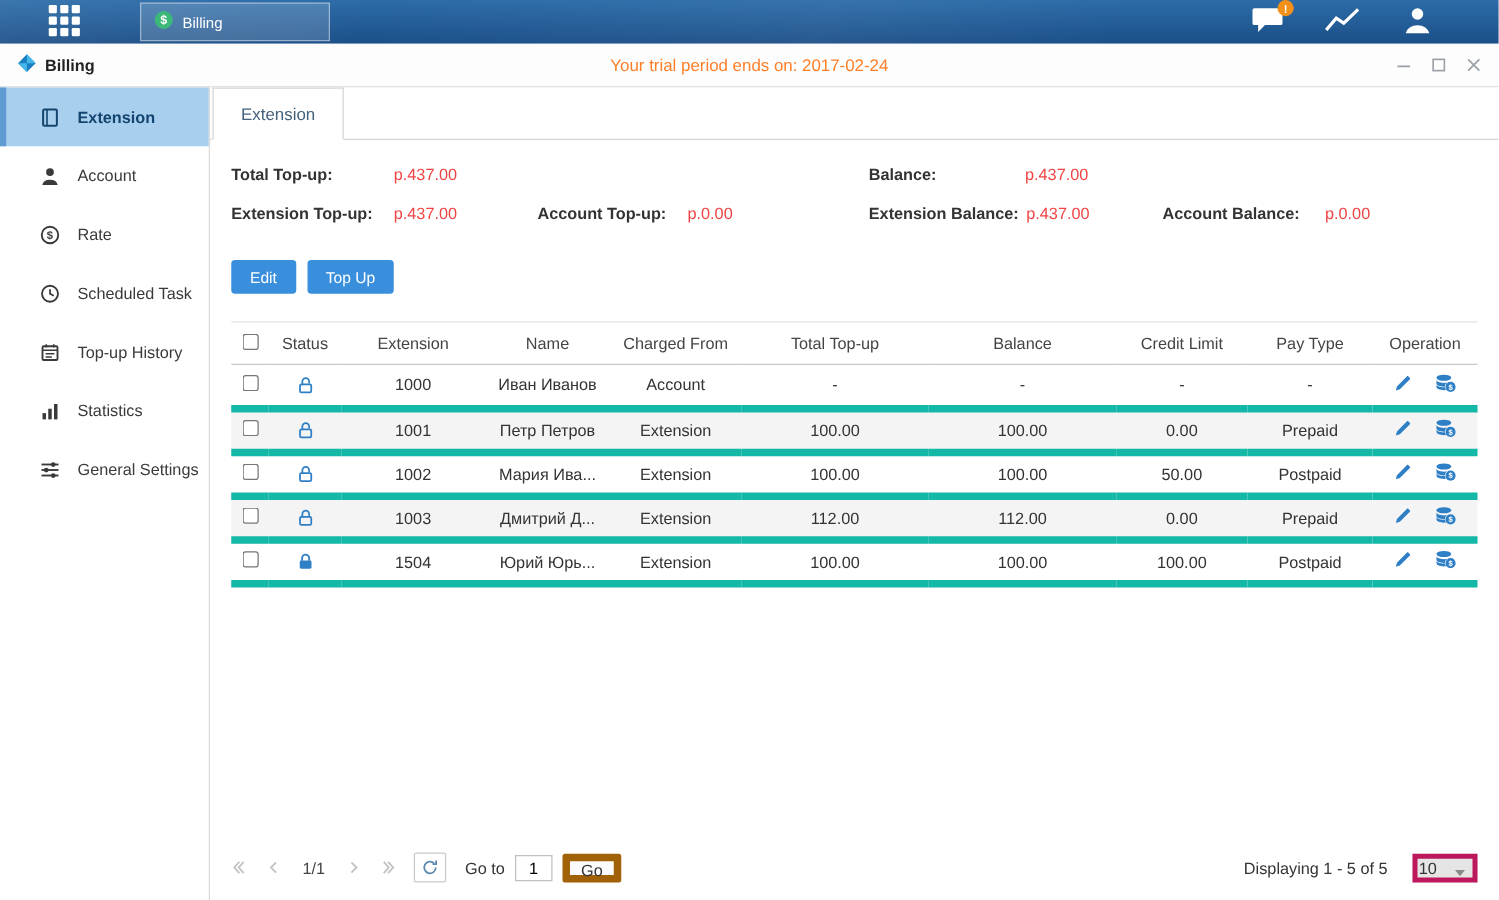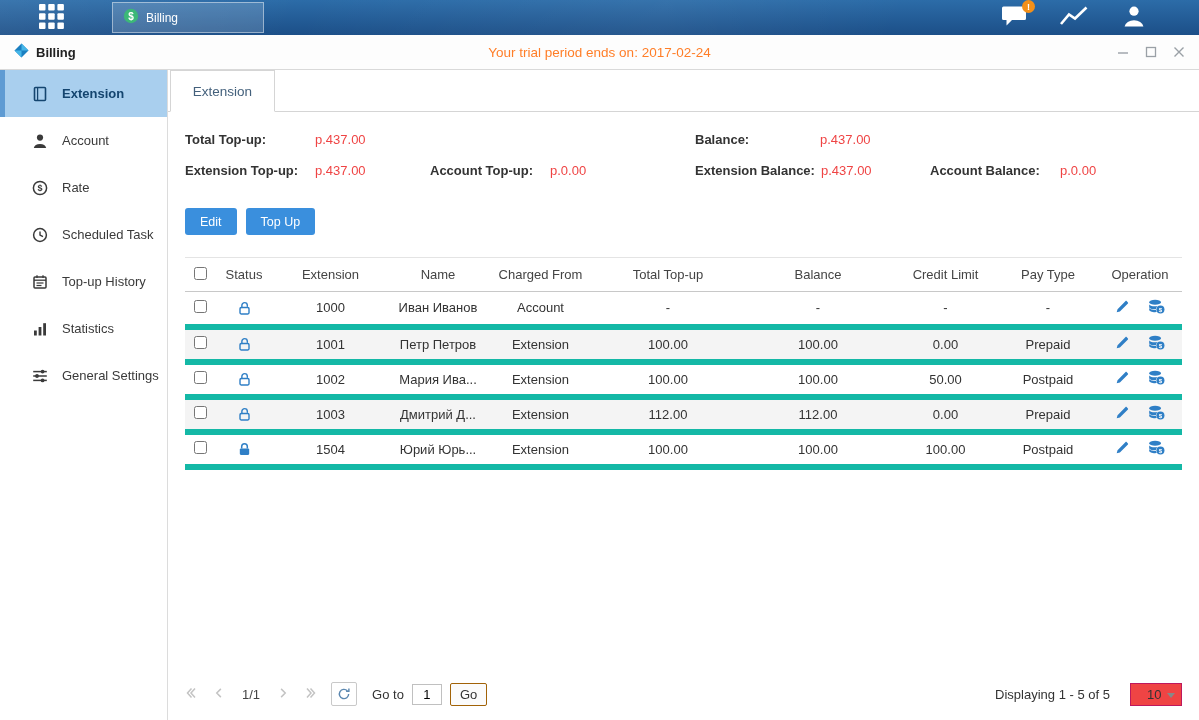--- a/index.html
+++ b/index.html
@@ -54,29 +54,29 @@
   tbody tr:nth-child(even) { background:#f4f4f4; }
   .lock { display:inline-flex; justify-content:center; vertical-align:middle; }
   .lock svg { display:none; }
   .lock.unlocked .svg-unlocked { display:block; }
   .lock.locked .svg-locked { display:block; }
   .op-icons { display:inline-flex; gap:18px; align-items:center; }
   .op { cursor:pointer; display:flex; }
 
   
   .pager { margin-top:auto; padding:0 17px 12px; display:flex; align-items:center; height:40px; flex-shrink:0; }
-  .pnav { display:flex; gap:17px; }
+  .pnav { display:flex; align-items:center; gap:17px; }
   .pnav .arrow { cursor:default; display:flex; }
   .page-ind { color:#444; }
   .refresh-box { width:26px; height:24px; border:1px solid #c9c9c9; border-radius:2px; display:flex; align-items:center; justify-content:center; margin-left:14px; cursor:pointer; background:#fff; }
   .goto-label { margin-left:15px; color:#333; }
   .goto-input { width:30px; height:21px; border:1px solid #c0c0c0; text-align:center; font-size:13px; margin-left:8px; font-family:"Liberation Sans",sans-serif; }
-  .go-btn { height:23px; padding:0 9px; border:1px solid #a16207; background:#fbfbfb; border-radius:2px; margin-left:8px; font-size:13px; cursor:pointer; font-family:"Liberation Sans",sans-serif; color:#333; }
+  .go-btn { height:23px; padding:0 9px; border:6px solid #a16207; background:#fbfbfb; border-radius:2px; margin-left:8px; font-size:13px; cursor:pointer; font-family:"Liberation Sans",sans-serif; color:#333; }
   .pright { margin-left:auto; display:flex; align-items:center; gap:20px; }
-  .page-size { width:52px; height:23px; border:1px solid #be185d; display:flex; align-items:center; padding-left:16px; position:relative; cursor:pointer; background:#ef4444; }
+  .page-size { width:52px; height:23px; border:4px solid #be185d; display:flex; align-items:center; padding-left:1px; position:relative; cursor:pointer; background:#e5e5e5; }
   .dd-arrow { position:absolute; right:6px; top:9px; width:0; height:0; border-left:4px solid transparent; border-right:4px solid transparent; border-top:5px solid #888; }
 </style>
 </head>
 <body>
 
 <div class="topbar">
   <span class="apps-grid">
     <svg width="27" height="27" viewBox="0 0 27 27" fill="#fff">
       <rect x="1" y="1" width="6.5" height="6.5" rx="1"></rect>
         <rect x="10.2" y="1" width="6.5" height="6.5" rx="1"></rect>

